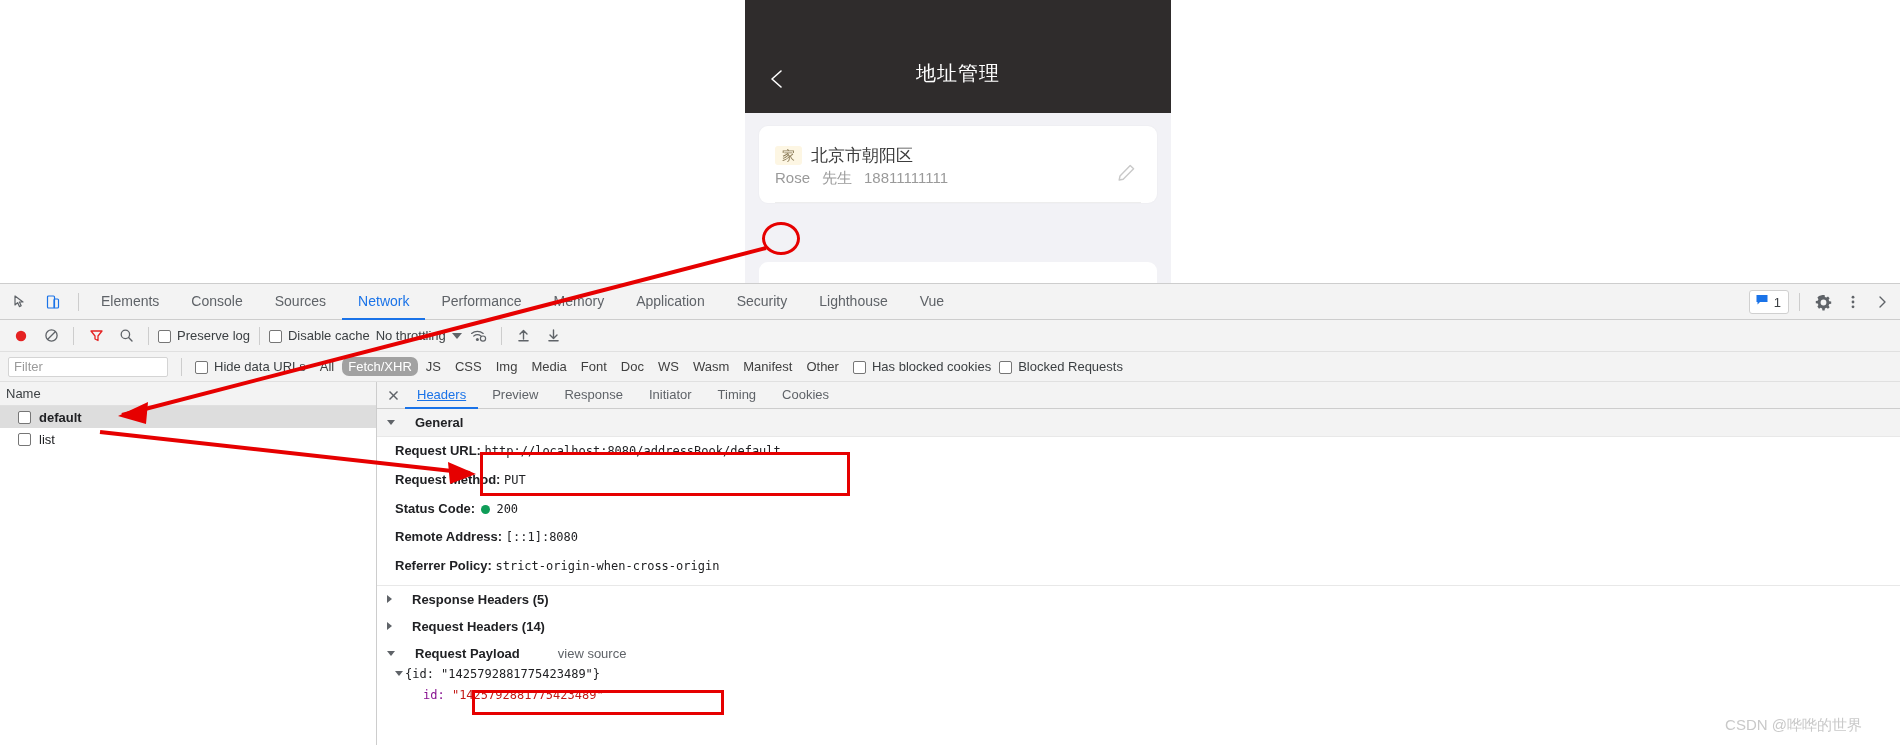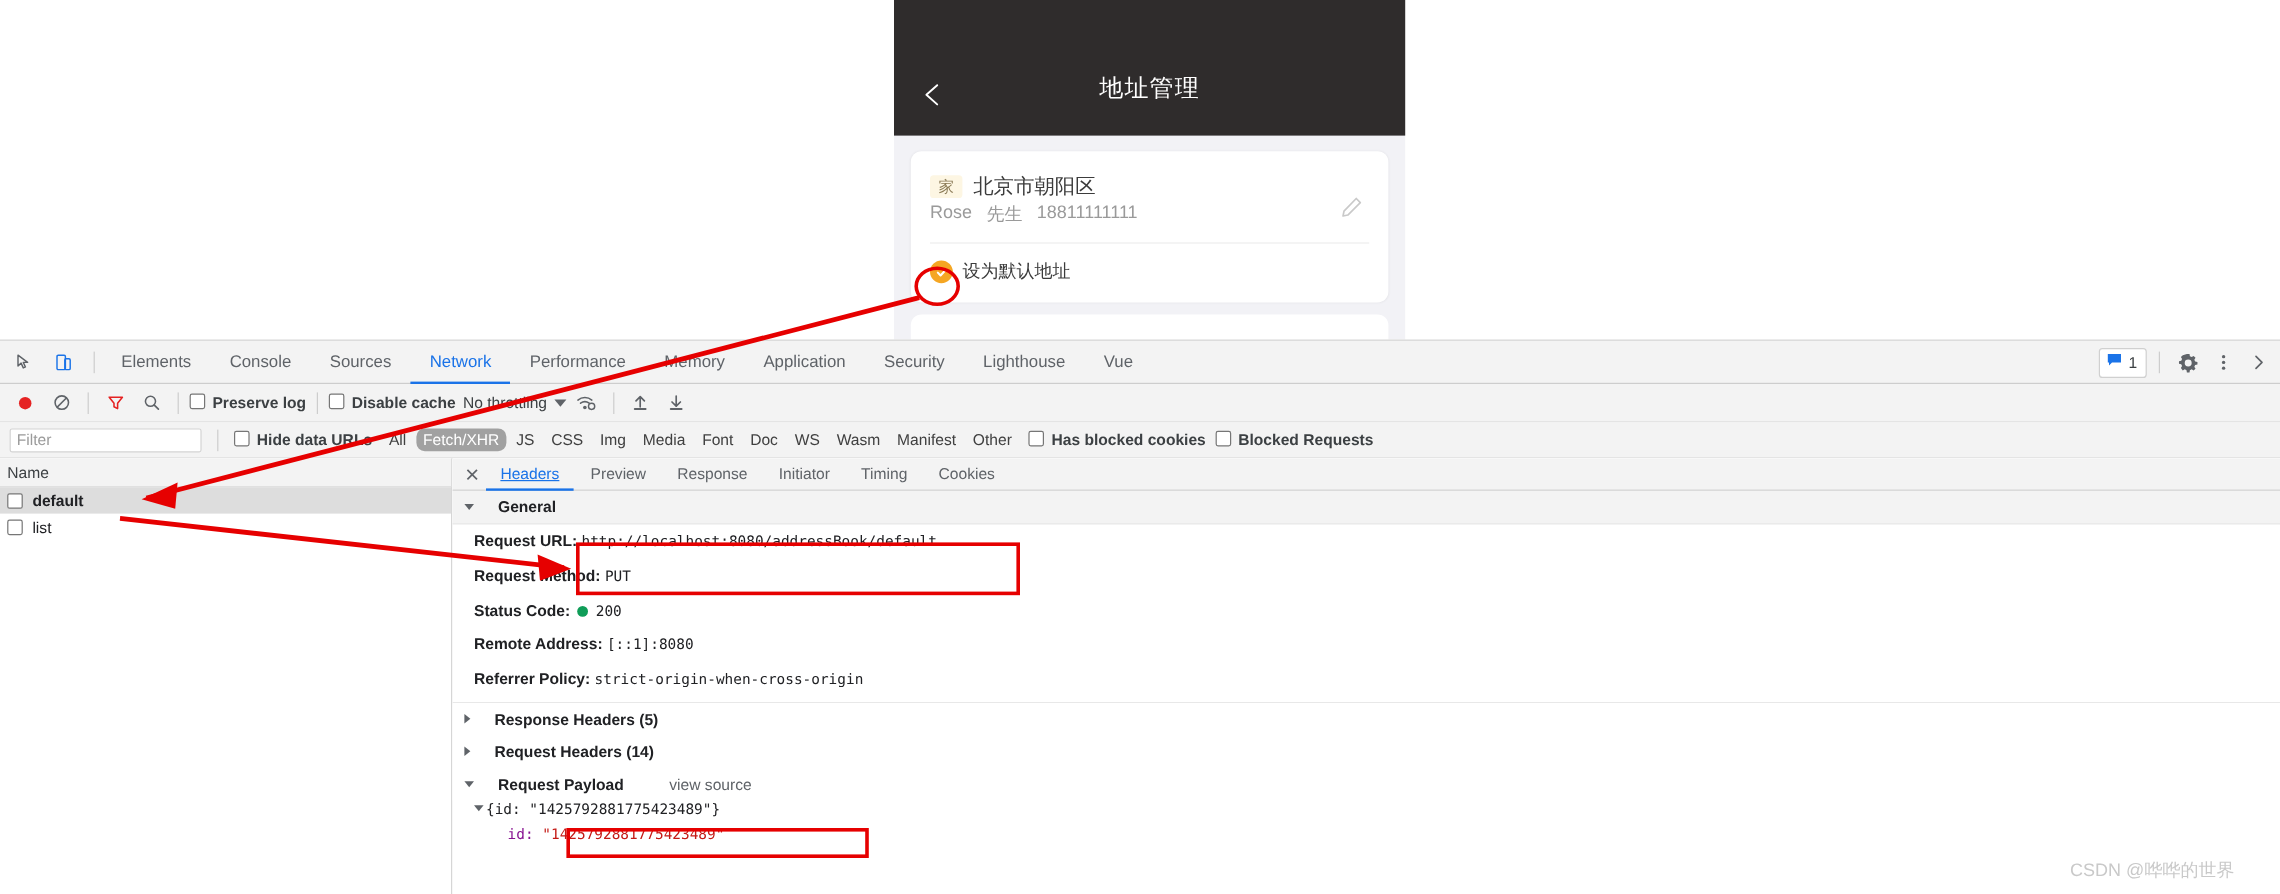--- a/index.html
+++ b/index.html
@@ -109,21 +109,21 @@
   .msg-badge .cnt { font-size: 13px; color: #3c4043; }
 
   .dt-toolbar {
     height: 32px; display: flex; align-items: center;
     border-bottom: 1px solid #e0e0e0; background: #f3f3f3;
     padding: 0 8px; gap: 4px; font-size: 13px; color: #3c4043;
   }
   .tb-btn { width: 26px; height: 26px; display:flex; align-items:center; justify-content:center; }
   .tb-btn svg { display:block; }
   .tb-sep { width: 1px; height: 18px; background: #cdcdcd; margin: 0 5px; }
-  .tb-check { display: flex; align-items: flex-start; gap: 6px; white-space: nowrap; font-weight: bold; }
+  .tb-check { display: flex; align-items: flex-end; gap: 6px; white-space: nowrap; }
   .cb {
     width: 13px; height: 13px; border: 1px solid #767676;
     background: #fff; border-radius: 2px; flex: 0 0 auto;
   }
   .throttle { display:flex; align-items:center; gap:6px; margin-left:2px; }
   .caret-d {
     width: 0; height: 0; border-left: 5px solid transparent;
     border-right: 5px solid transparent; border-top: 6px solid #5f6368;
   }
 
@@ -150,21 +150,21 @@
     width: 377px; flex: 0 0 377px; border-right: 1px solid #cdcdcd;
     background: #fff;
   }
   .net-head {
     height: 24px; display: flex; align-items: center; padding-left: 6px;
     font-size: 13px; color: #3c4043; border-bottom: 1px solid #e0e0e0;
     background: #f3f3f3;
   }
   .net-row {
     height: 22px; display: flex; align-items: center; gap: 8px;
-    padding-left: 6px; font-size: 13px; color: #202124;
+    padding-left: 18px; font-size: 13px; color: #202124;
   }
   .net-row.selected { background: #dddddd; font-weight: bold; }
   .net-cb {
     width: 13px; height: 13px; border: 1px solid #767676;
     background: #fff; border-radius: 2px; flex: 0 0 auto;
   }
 
   .net-detail { flex: 1; background: #fff; overflow: hidden; }
   .detail-tabs {
     height: 27px; display: flex; align-items: center;
@@ -259,28 +259,20 @@
             <span>先生</span>
             <span>18811111111</span>
           </div>
           <div class="addr-edit">
             <svg width="22" height="22" viewBox="0 0 22 22">
               <path d="M15.2 3.4 L18.6 6.8 L8.2 17.2 L4.2 18 L5 14 Z" fill="none" stroke="#c9c9c9" stroke-width="1.4" stroke-linejoin="round"></path>
             </svg>
           </div>
         </div>
         <div class="addr-div"></div>
-        <div class="addr-bottom">
-          <span class="chk-default">
-            <svg width="12" height="12" viewBox="0 0 12 12">
-              <path d="M2.5 6.2 L4.8 8.6 L9.4 3.6" stroke="#ffffff" stroke-width="1.7" fill="none" stroke-linecap="round" stroke-linejoin="round"></path>
-            </svg>
-          </span>
-          <span class="chk-label">设为默认地址</span>
-        </div>
       </div>
 
       <div class="addr-card2"></div>
     </div>
   </div>
 
   <div class="devtools">
 
     <div class="dt-tabbar">
       <div class="dt-icons">

